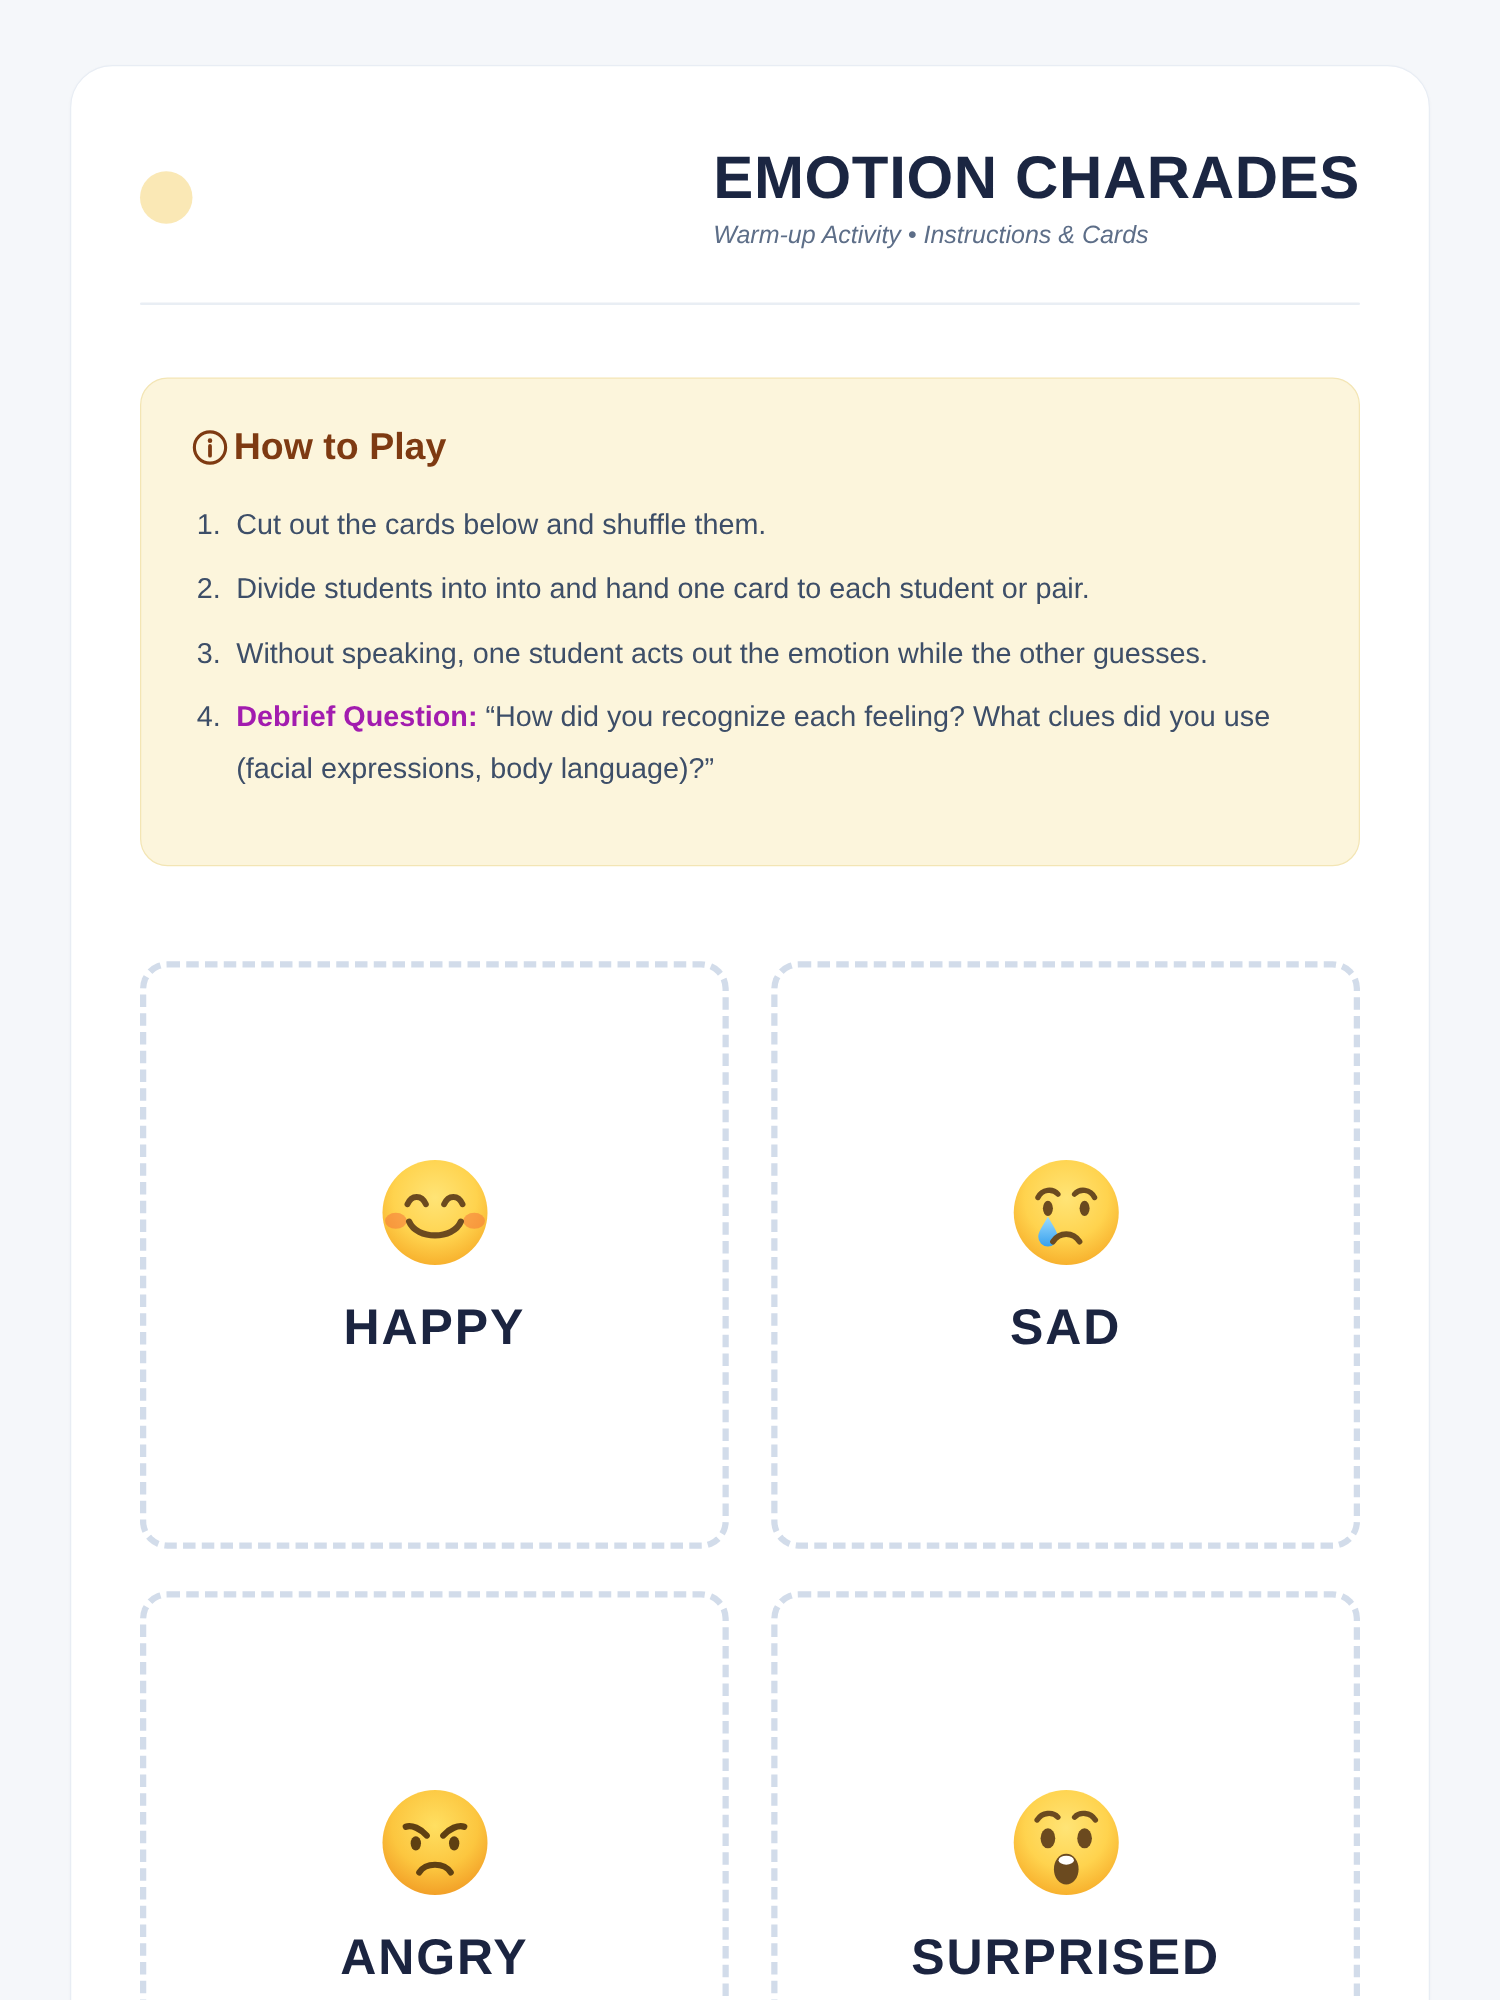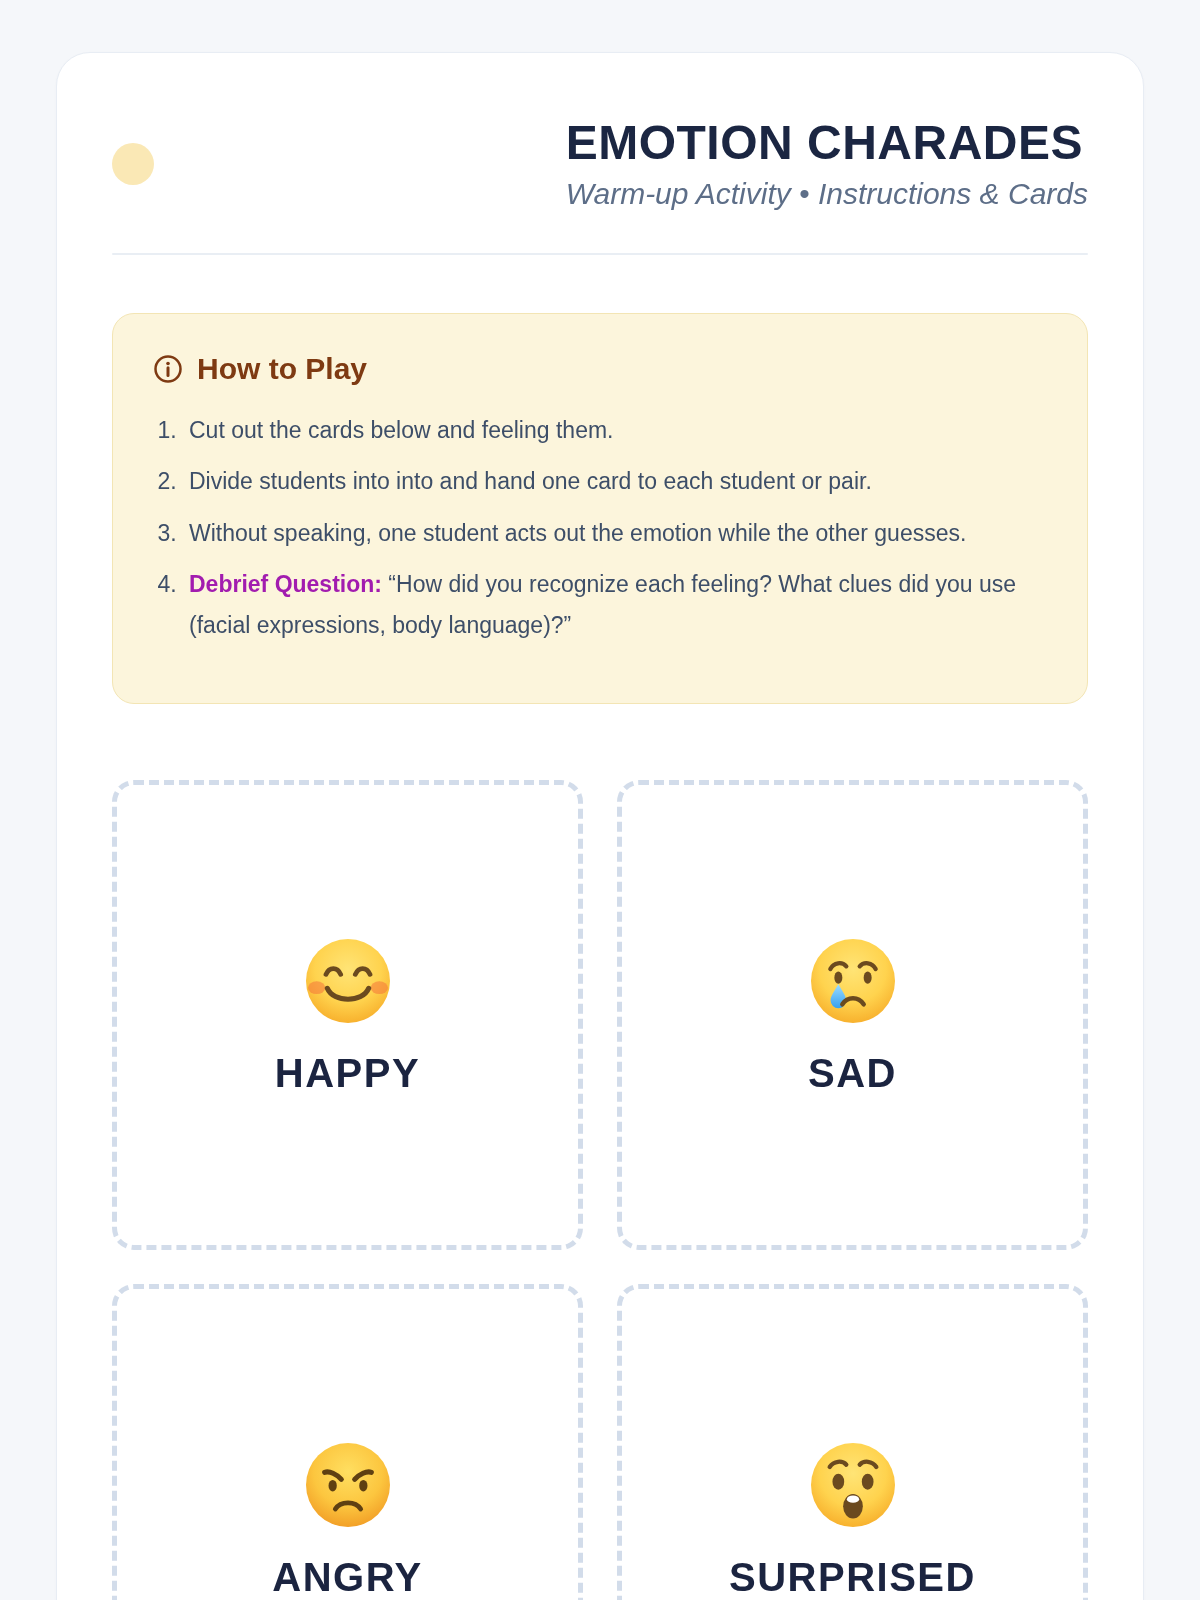--- a/index.html
+++ b/index.html
@@ -40,40 +40,40 @@
     margin: 0;
     font-size: 48px;
     line-height: 1.1;
     font-weight: bold;
     letter-spacing: 0.5px;
     color: #1B2642;
   }
   .subtitle {
     margin: 7px 0 0;
     font-style: italic;
-    font-size: 30px;
+    font-size: 20px;
     color: #5D6E88;
   }
   .divider {
     height: 2px;
     background: #E9EEF4;
     margin-top: 42px;
     border-radius: 1px;
   }
   .howto {
     margin-top: 58px;
     background: #FCF5DC;
     border: 1px solid #F3E5B4;
     border-radius: 22px;
     padding: 38px 40px 46px;
   }
   .howto-head {
     display: flex;
     align-items: center;
-    gap: 14px;
+    gap: 4px;
     color: #7E3A12;
     font-size: 30px;
     font-weight: bold;
   }
   .howto-head .info-ic { flex: 0 0 auto; display: block; }
   ol.instructions {
     margin: 24px 0 0;
     padding-left: 30px;
     font-size: 23px;
     color: #3D4E68;
@@ -129,21 +129,21 @@
   <div class="howto">
     <div class="howto-head">
       <svg class="info-ic" width="30" height="30" viewBox="0 0 24 24" fill="none">
         <circle cx="12" cy="12" r="10" stroke="#7E3A12" stroke-width="2"></circle>
         <circle cx="12" cy="7.6" r="1.45" fill="#7E3A12"></circle>
         <path d="M12 11v6.2" stroke="#7E3A12" stroke-width="2.4" stroke-linecap="round"></path>
       </svg>
       <span>How to Play</span>
     </div>
     <ol class="instructions">
-        <li>Cut out the cards below and feeling them.</li>
+        <li>Cut out the cards below and shuffle them.</li>
         <li>Divide students into into and hand one card to each student or pair.</li>
         <li>Without speaking, one student acts out the emotion while the other guesses.</li>
         <li><b>Debrief Question:</b> “How did you recognize each feeling? What clues did you use (facial expressions, body language)?”</li>
       </ol>
   </div>
 
   <div class="cards">
       <div class="card">
         <div class="emoji">
     <svg viewBox="0 0 72 72">

